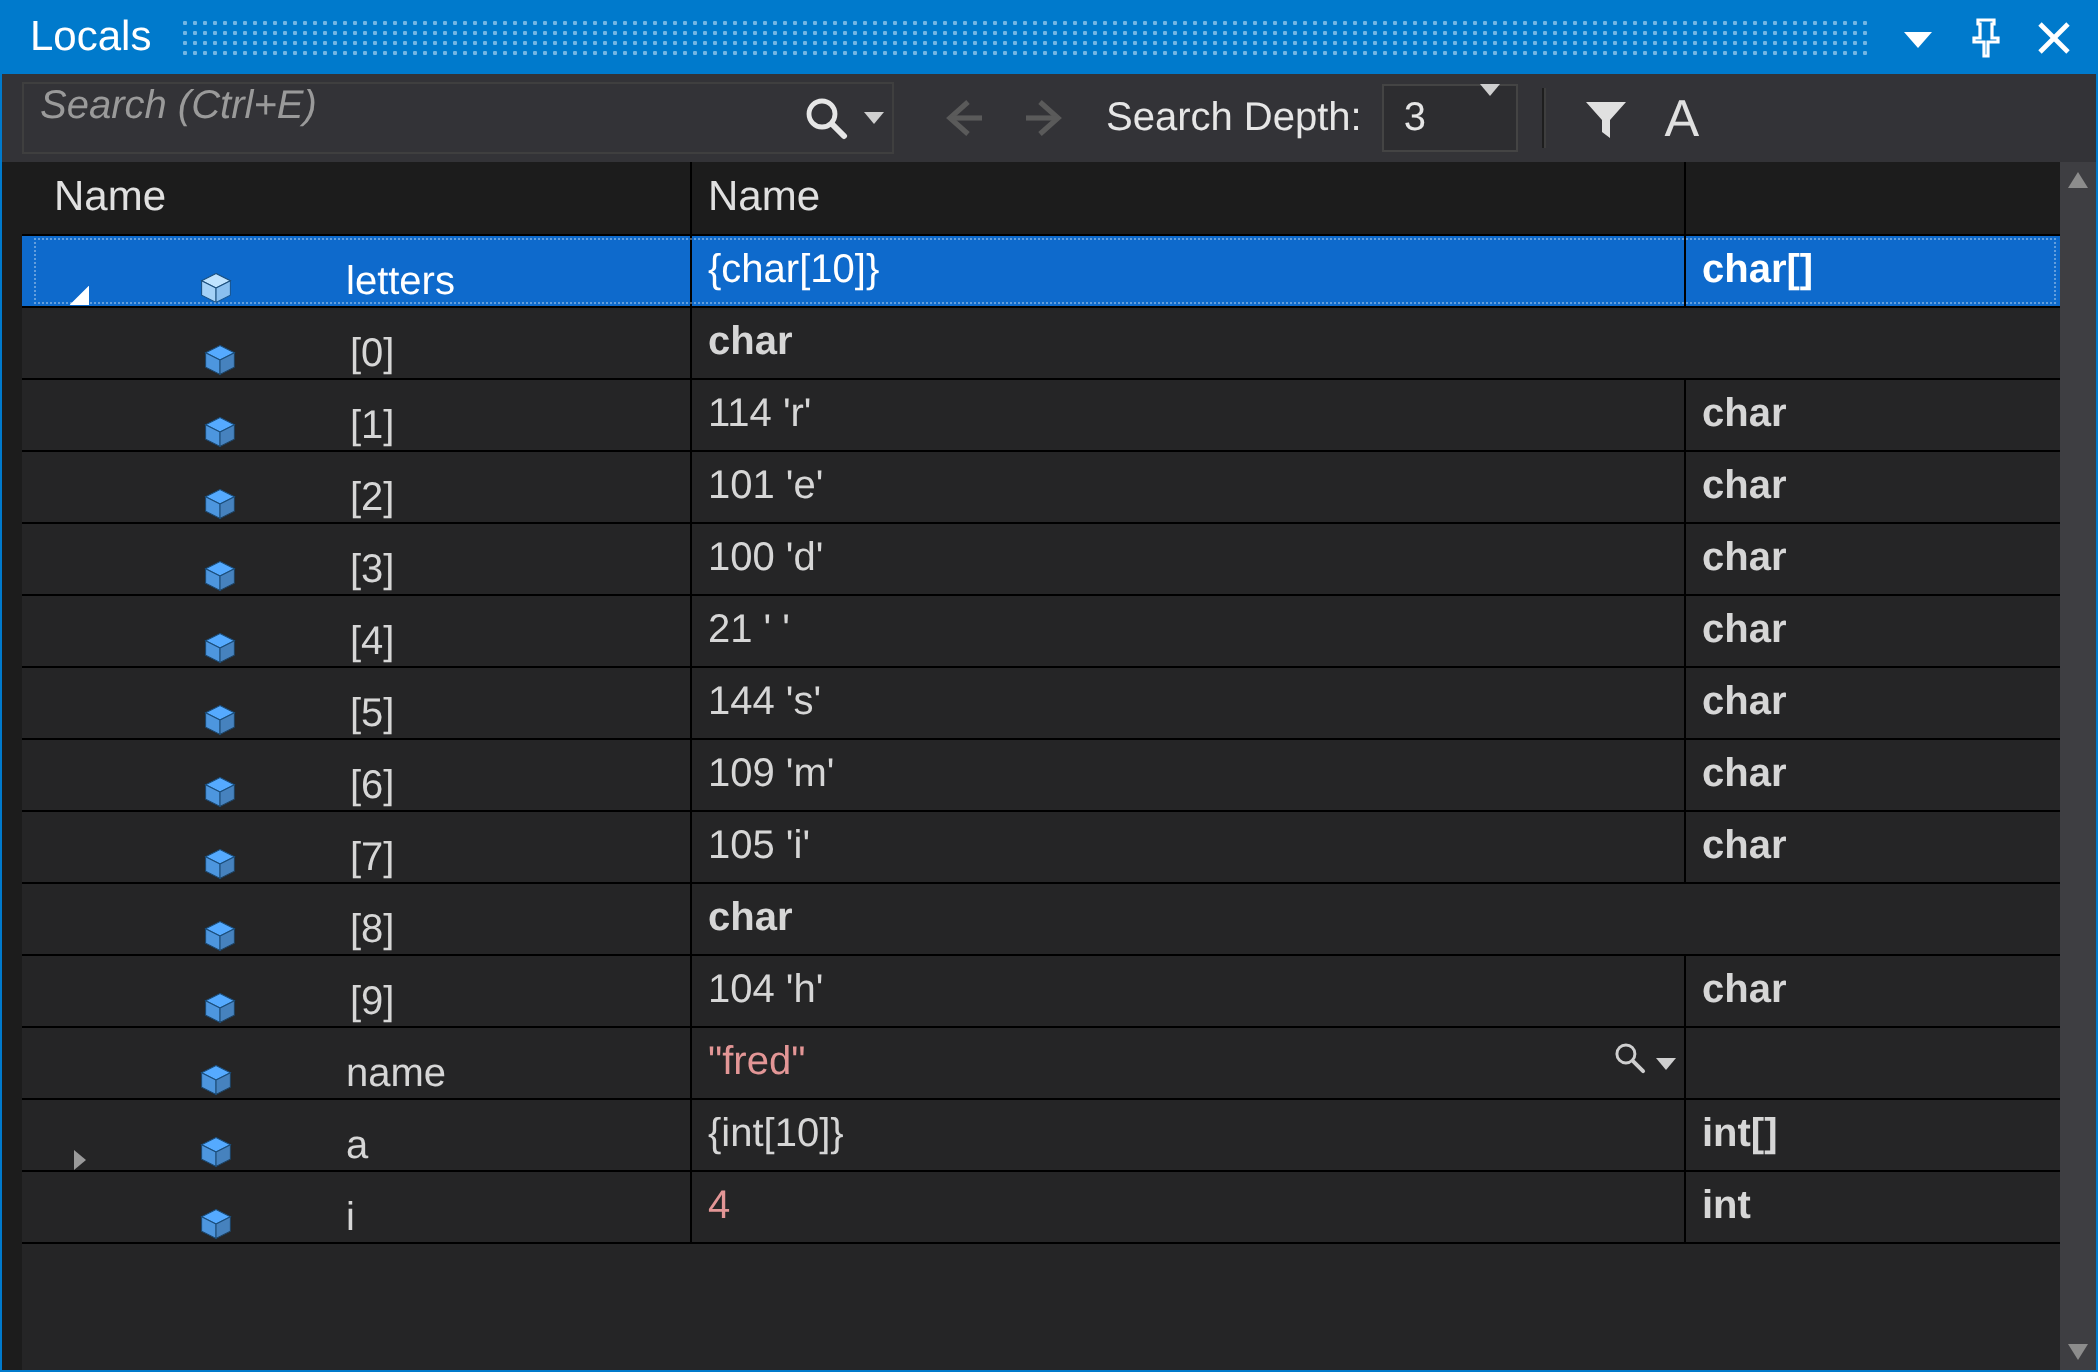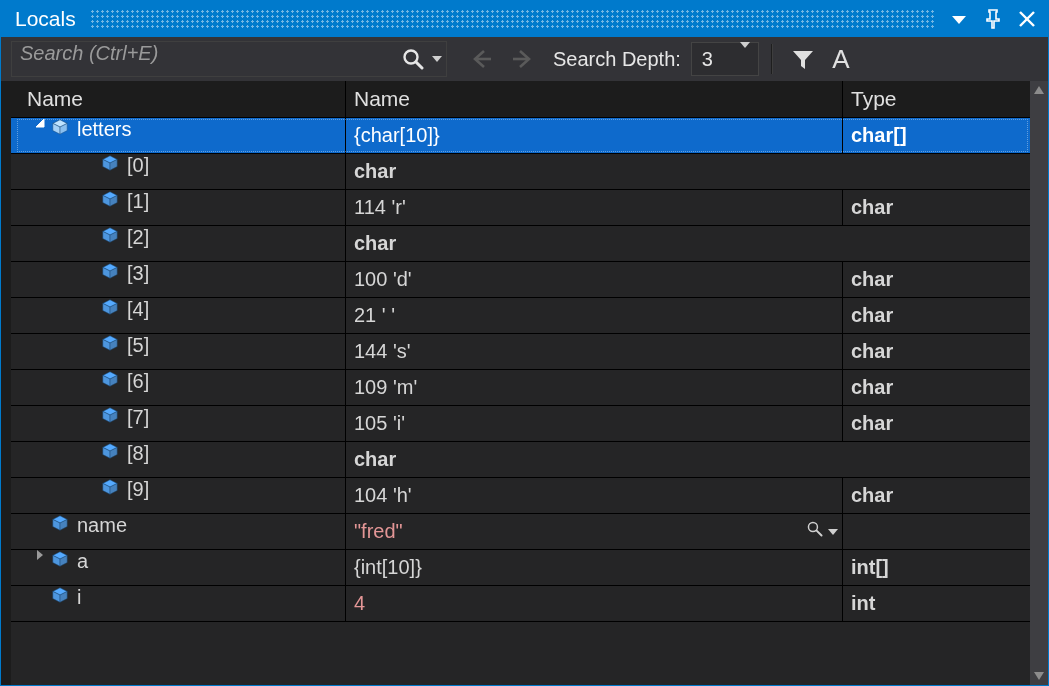--- a/index.html
+++ b/index.html
@@ -198,21 +198,21 @@
     overflow: hidden;
     background: #252526;
   }
   .row {
     display: flex;
     height: 36px;
     border-bottom: 1px solid #000;
     color: #d6d6d6;
     font-size: 20px;
   }
-  .row .cell-name  { width: 335px; border-right:1px solid #000; display:flex; align-items:flex-start; padding-left: 16px; }
+  .row .cell-name  { width: 335px; border-right:1px solid #000; display:flex; align-items:flex-end; padding-left: 16px; gap: 48px; }
   .row .cell-value { width: 497px; border-right:1px solid #000; display:flex; align-items:center; padding-left: 8px; position:relative;}
   .row .cell-type  { flex:1 1 auto; display:flex; align-items:center; padding-left: 8px; font-weight: bold; }
 
   .row.selected {
     background: #0e6acc;
     color: #ffffff;
   }
   .row.selected .cell-name,
   .row.selected .cell-value { border-right-color: #000; }
 
@@ -339,21 +339,20 @@
     </span>
     <span class="tool-btn">
       <span class="a-icon">A</span>
     </span>
   </div>
 
   <div class="grid">
     <div class="header-row">
       <div class="col-name">Name</div>
       <div class="col-value">Name</div>
-      <div class="col-type">Type</div>
     </div>
     <div class="rows" id="rows">
         <div class="row selected" style="position: relative;">
           <div class="cell-name" style="padding-left: 22px;">
             <span class="expander">
       <span class="tri-down-open">
                 <svg width="10" height="10" viewBox="0 0 10 10">
         <polygon points="9,1 9,9 1,9" fill="#ffffff" stroke="#ffffff" stroke-width="1"></polygon>
       </svg>
               </span>
@@ -403,20 +402,23 @@
           </div>
         </div>
         <div class="row">
           <div class="cell-name" style="padding-left: 90px;">
             <span class="var-icon"><svg width="18" height="18" viewBox="0 0 20 20">
     <polygon points="10,2 18,6 10,10 2,6" fill="#55aaff" stroke="#1a4d7a" stroke-width="0.6"></polygon>
     <polygon points="2,6 10,10 10,18 2,14" fill="#55aaff" stroke="#1a4d7a" stroke-width="0.6" opacity="0.85"></polygon>
     <polygon points="18,6 10,10 10,18 18,14" fill="#55aaff" stroke="#1a4d7a" stroke-width="0.6" opacity="0.7"></polygon>
   </svg></span>
             <span>[2]</span>
+          </div>
+          <div class="cell-value">
+            <span>101 'e'</span>
           </div>
           <div class="cell-type">
             <span>char</span>
           </div>
         </div>
         <div class="row">
           <div class="cell-name" style="padding-left: 90px;">
             <span class="var-icon"><svg width="18" height="18" viewBox="0 0 20 20">
     <polygon points="10,2 18,6 10,10 2,6" fill="#55aaff" stroke="#1a4d7a" stroke-width="0.6"></polygon>
     <polygon points="2,6 10,10 10,18 2,14" fill="#55aaff" stroke="#1a4d7a" stroke-width="0.6" opacity="0.85"></polygon>

